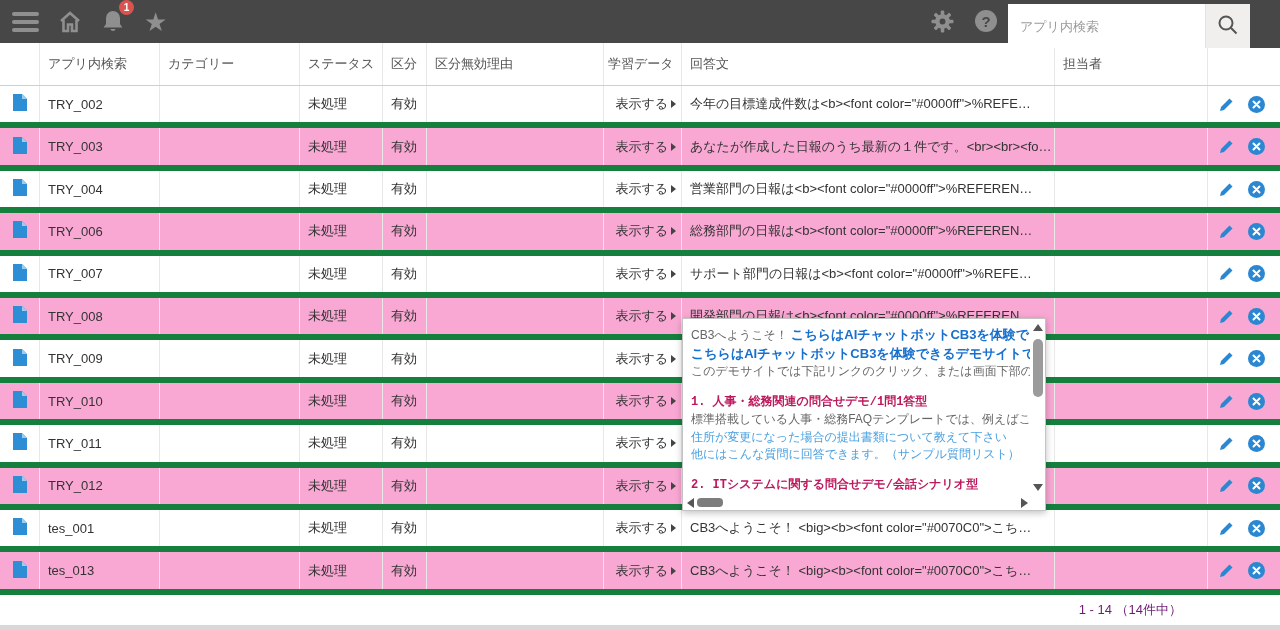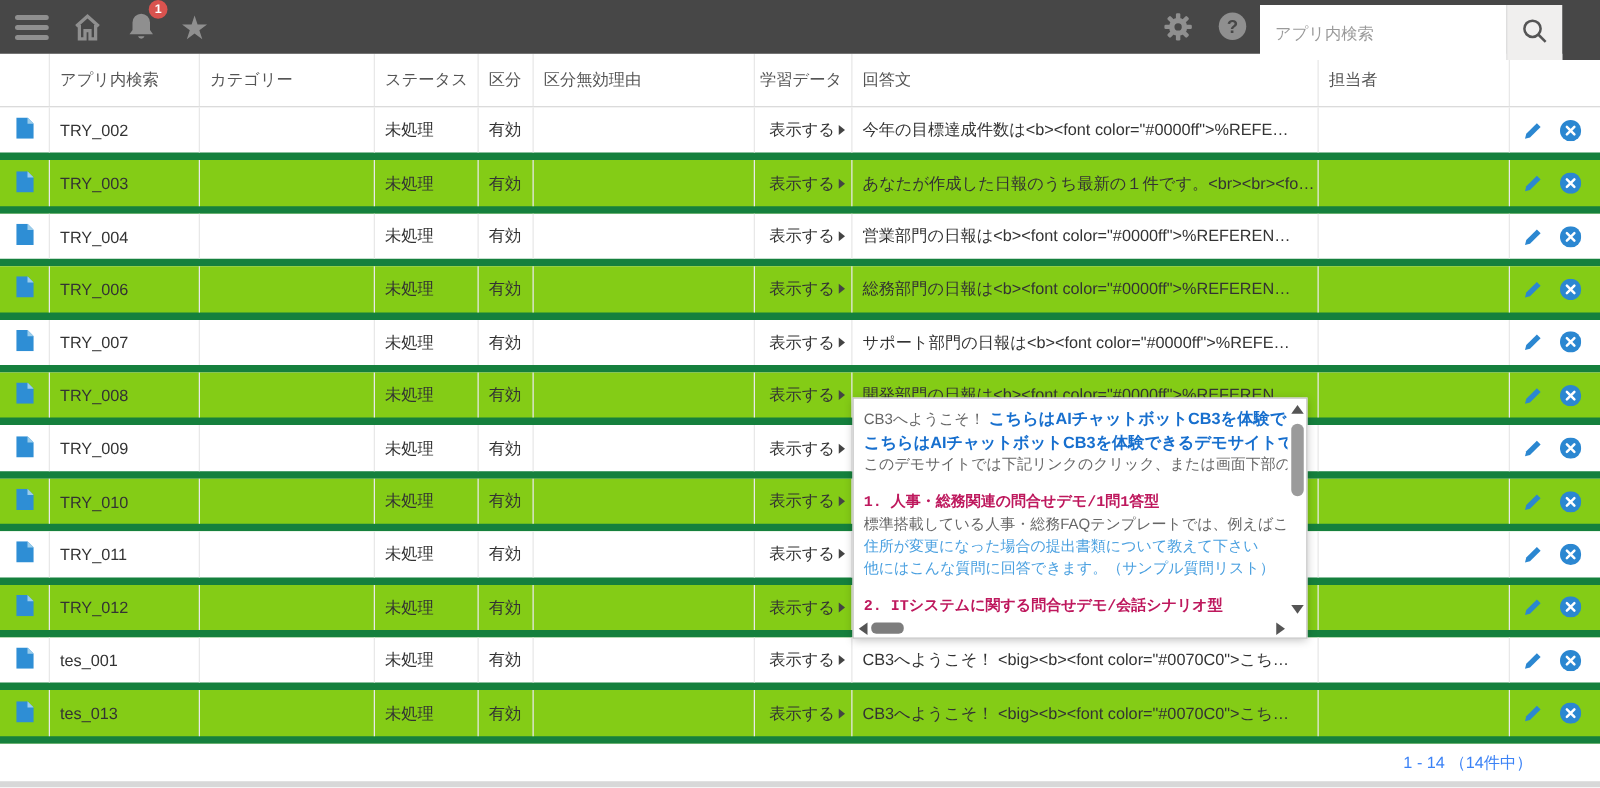--- a/index.html
+++ b/index.html
@@ -23,37 +23,37 @@
   .search-input { width:197px; height:44px; border:none; outline:none; background:#fff; font-size:13px; padding:0 12px;
     font-family:"Liberation Sans","DejaVu Sans",sans-serif; color:#be185d; }
   .search-input::placeholder { color:#9a9a9a; }
   .search-btn { width:45px; height:44px; background:#f0efee; border:none; border-left:1px solid #e2e2e2;
     display:flex; align-items:center; justify-content:center; cursor:pointer; }
   .search-dark { width:30px; height:44px; background:#474747; }
 
   
   .thead { display:flex; height:43px; border-bottom:1px solid #cfcfcf; background:#fff; }
   .tbody .trow { display:flex; height:42.417px; border-bottom:6px solid #15803d; background:#fff; }
-  .tbody .trow.alt { background:#84cc16; }
+  .tbody .trow.alt { background:#f9a8d4; }
   .cell { display:flex; align-items:center; padding:0 8px; font-size:13px; color:#333;
     border-right:1px solid #e8e8e8; overflow:hidden; white-space:nowrap; flex:none; }
   .hcell { color:#555; }
   .c0 { width:40px; justify-content:center; padding:0; }
   .c1 { width:120px; } .c2 { width:140px; } .c3 { width:83px; } .c4 { width:44px; }
   .c5 { width:177px; } .c6 { width:78px; justify-content:flex-end; padding-right:5px; }
   .c7 { width:373px; } .c8 { width:153px; }
   .c9 { width:72px; border-right:none; padding-left:10px; gap:13px; }
   .hcell.c6 { justify-content:flex-start; padding-left:4px; }
   .caret-right { display:inline-block; width:0; height:0; margin-left:3px;
     border-left:5px solid #444; border-top:4px solid transparent; border-bottom:4px solid transparent; }
   .icon-btn { display:flex; align-items:center; justify-content:center; cursor:pointer; }
 
   
   .tfoot { height:30px; background:#fff; display:flex; align-items:center; justify-content:flex-end;
-    padding-right:54px; font-size:13px; color:#3b82f6; }
+    padding-right:98px; font-size:13px; color:#701a75; }
   .bottom-strip { height:5px; background:#d8d8d8; }
 
   
   .popup { position:absolute; left:682px; top:318px; width:364px; height:193px; background:#fff;
     border:1px solid #c3c3c3; box-shadow:0 2px 7px rgba(0,0,0,.25); z-index:10; }
   .popup-content { position:absolute; left:0; top:0; right:15px; bottom:15px; overflow:hidden; padding:7px 0 0 8px; }
   .pline { font-size:12px; line-height:17.5px; white-space:nowrap; }
   .pline.blank { height:12px; }
   .seg-plain { color:#666; }
   .seg-blue-bold { color:#176fce; font-weight:bold; font-size:13px; }

